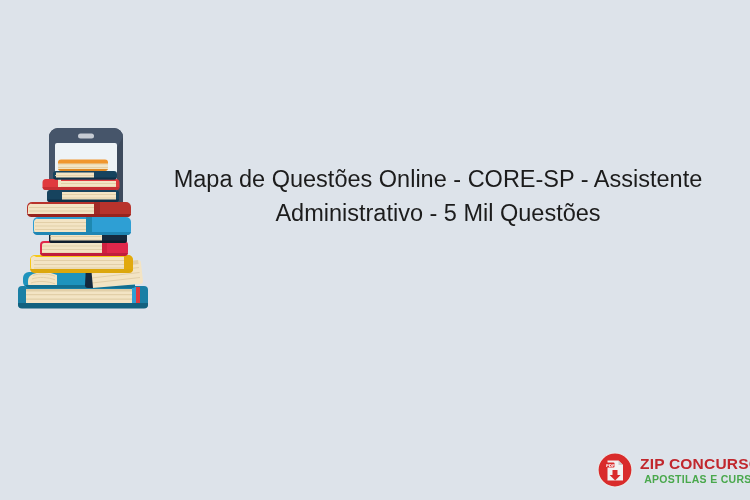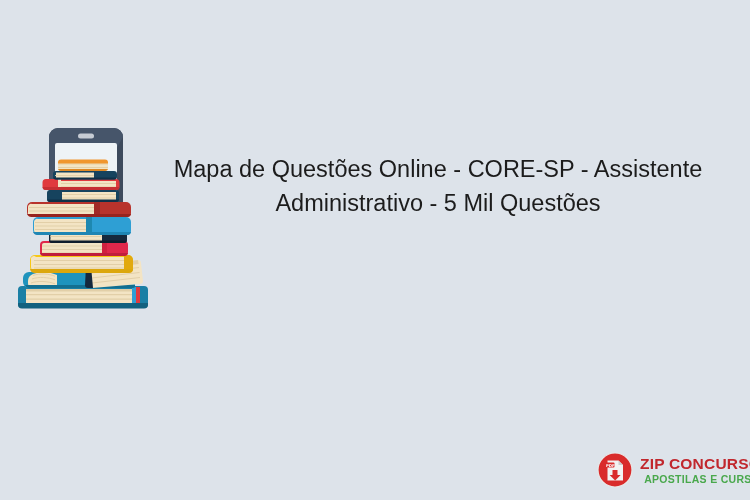--- a/index.html
+++ b/index.html
@@ -31,21 +31,21 @@
   #illustration svg {
     display: block;
     width: 152px;
     height: 186px;
   }
 
   
   #title-block {
     position: absolute;
     left: 160px;
-    top: 136px;
+    top: 146px;
     width: 556px;
     text-align: center;
   }
   #title-text {
     font-family: "Liberation Sans", sans-serif;
     font-size: 23.5px;
     line-height: 34px;
     font-weight: 400;
     color: #1c1c1c;
     letter-spacing: 0px;

